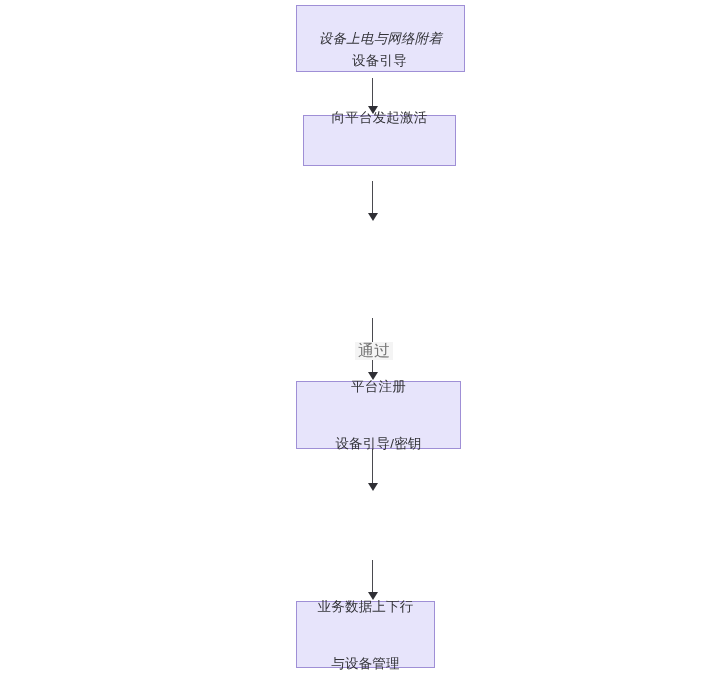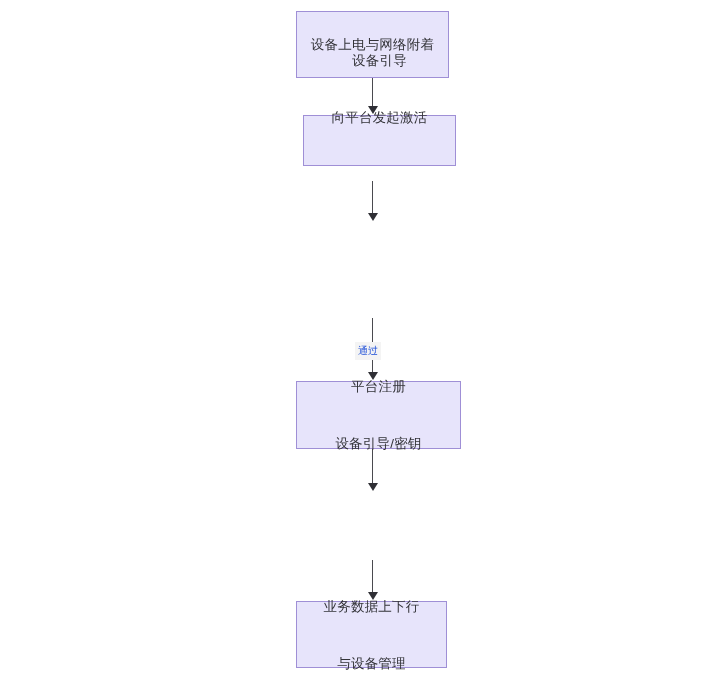--- a/index.html
+++ b/index.html
@@ -78,23 +78,23 @@
   .edge-arrow {
     position: absolute;
     width: 0;
     height: 0;
     border-left: 5px solid transparent;
     border-right: 5px solid transparent;
     border-top: 8px solid #2f2f35;
   }
   .edge-label {
     position: absolute;
-    font-size: 10px;
+    font-size: 16px;
     line-height: 16px;
-    color: #1d4ed8;
+    color: #737373;
     background: #f4f4f4;
     padding: 1px 3px;
     white-space: nowrap;
   }
 </style>
 </head>
 <body>
 
 <div id="flow-canvas">
 
@@ -107,21 +107,21 @@
   <div class="edge-line" style="left:372px; top:318px; height:55px;"></div>
   <div class="edge-arrow" style="left:368px; top:372px;"></div>
   <div class="edge-label" style="left:355px; top:342px;">通过</div>
 
   <div class="edge-line" style="left:372px; top:449px; height:35px;"></div>
   <div class="edge-arrow" style="left:368px; top:483px;"></div>
 
   <div class="edge-line" style="left:372px; top:560px; height:33px;"></div>
   <div class="edge-arrow" style="left:368px; top:592px;"></div>
 
-  <div class="proc-box" style="left:296px; top:11px; width:153px; height:67px;">
+  <div class="proc-box" style="left:296px; top:5px; width:169px; height:67px;font-style:italic;">
     <div class="node-label">
       <div>设备上电与网络附着</div>
     </div>
   </div>
 
   <div class="proc-box" style="left:303px; top:115px; width:153px; height:51px;align-items:flex-end;">
     <div class="node-label">
       <div>设备引导</div>
       <div>向平台发起激活</div>
     </div>
@@ -129,20 +129,20 @@
 
 
   <div class="proc-box" style="left:296px; top:381px; width:165px; height:68px;">
     <div class="node-label">
       <div>平台注册</div>
       <div>设备引导/密钥</div>
     </div>
   </div>
 
 
-  <div class="proc-box" style="left:296px; top:601px; width:151px; height:67px;">
+  <div class="proc-box" style="left:296px; top:601px; width:139px; height:67px;">
     <div class="node-label">
       <div>业务数据上下行</div>
       <div>与设备管理</div>
     </div>
   </div>
 
 </div>
 
 </body></html>

